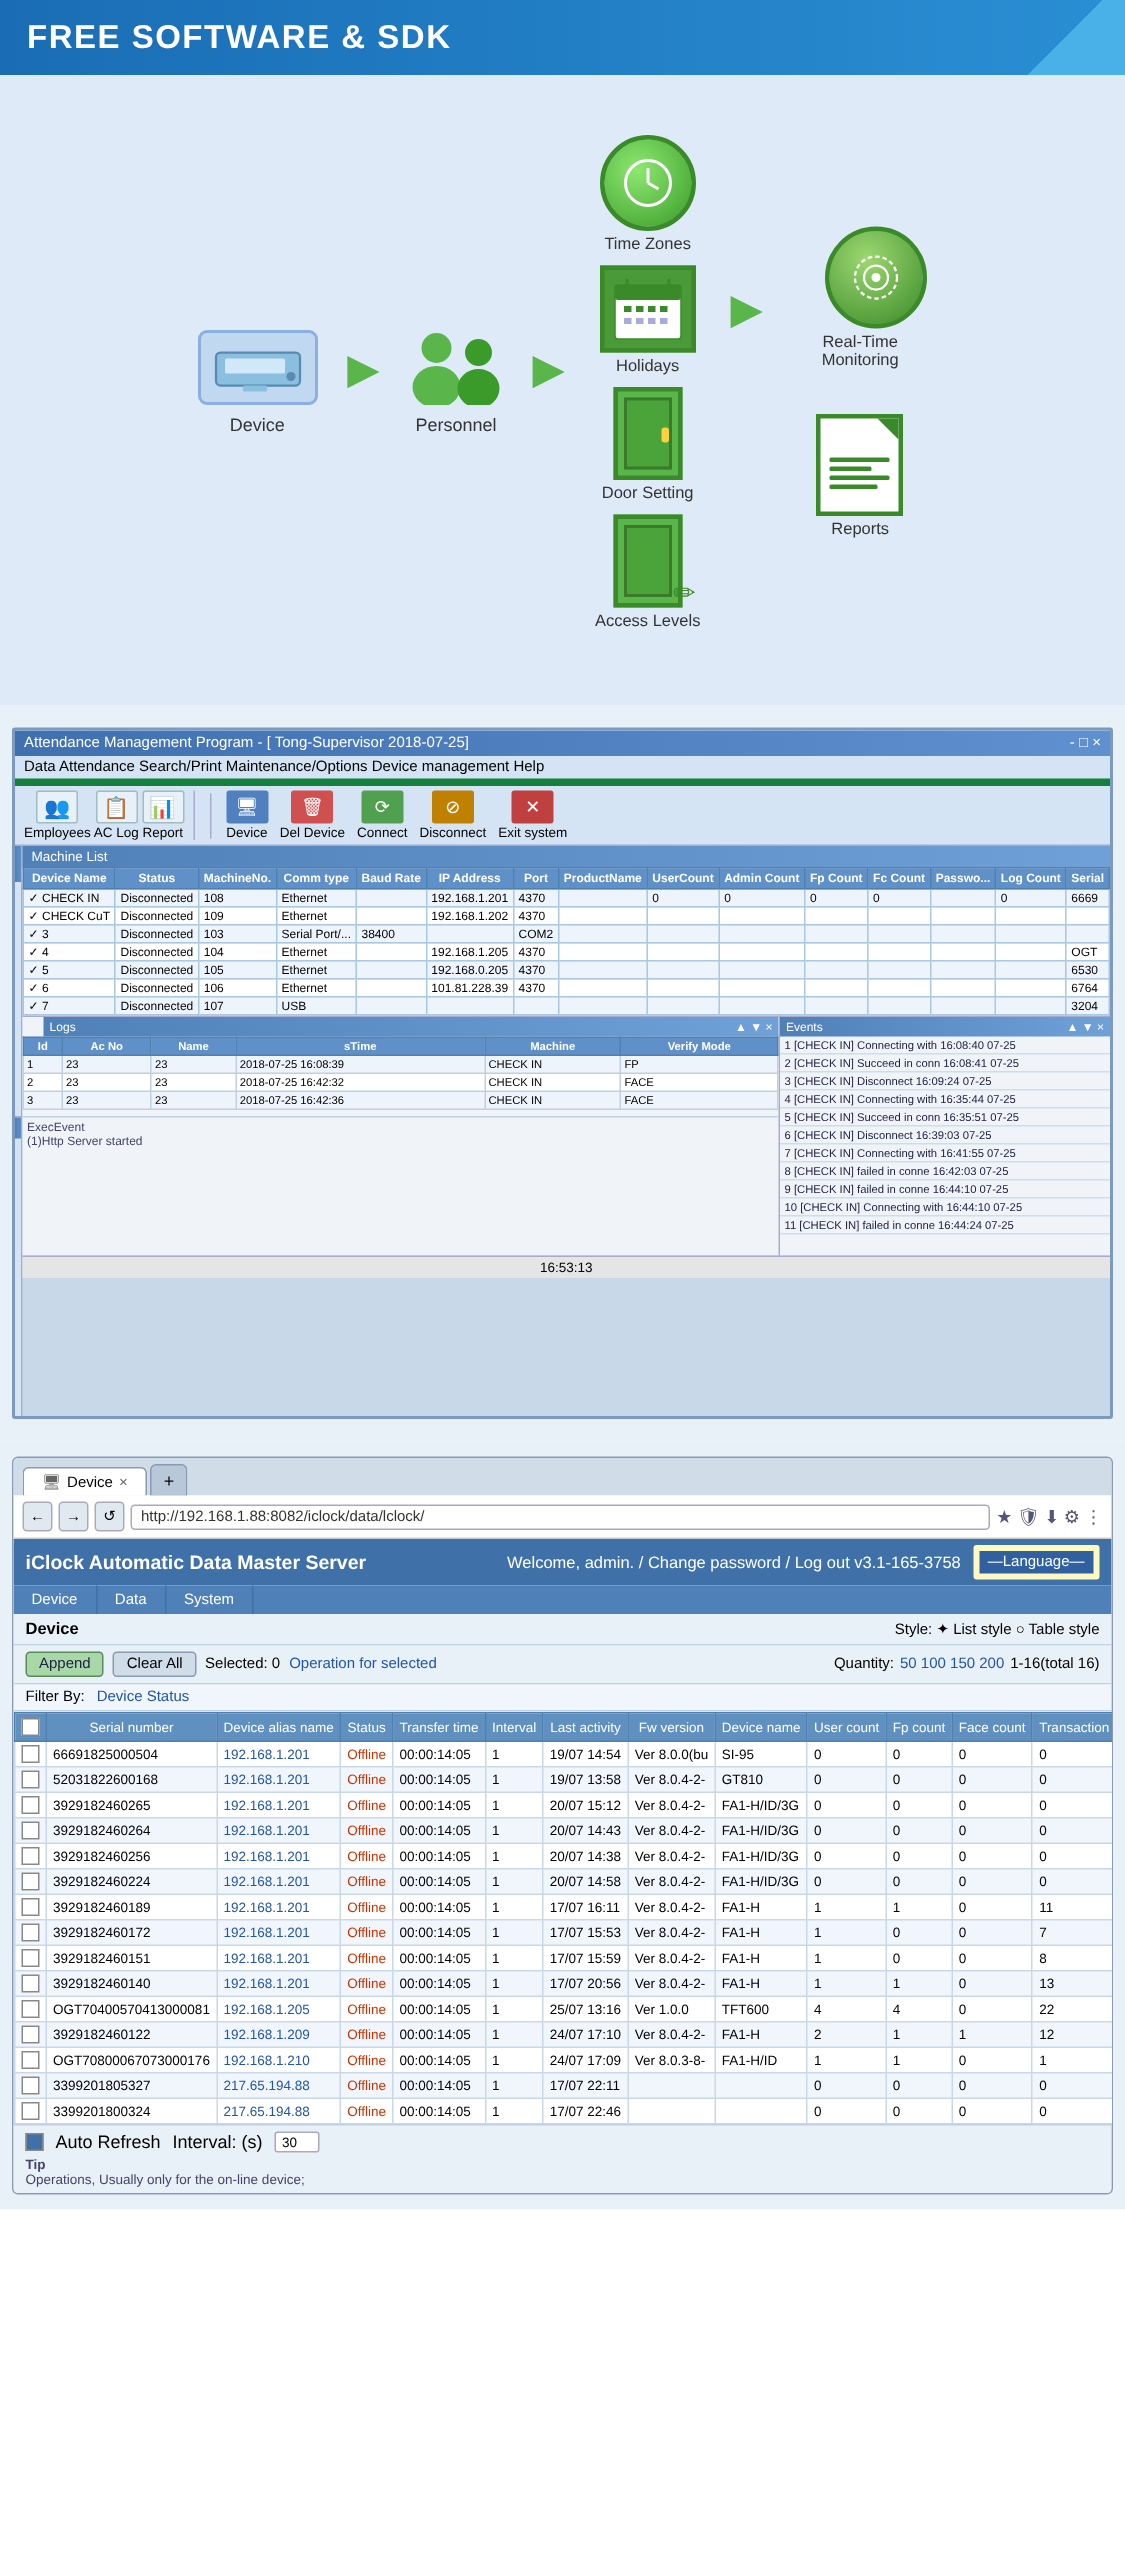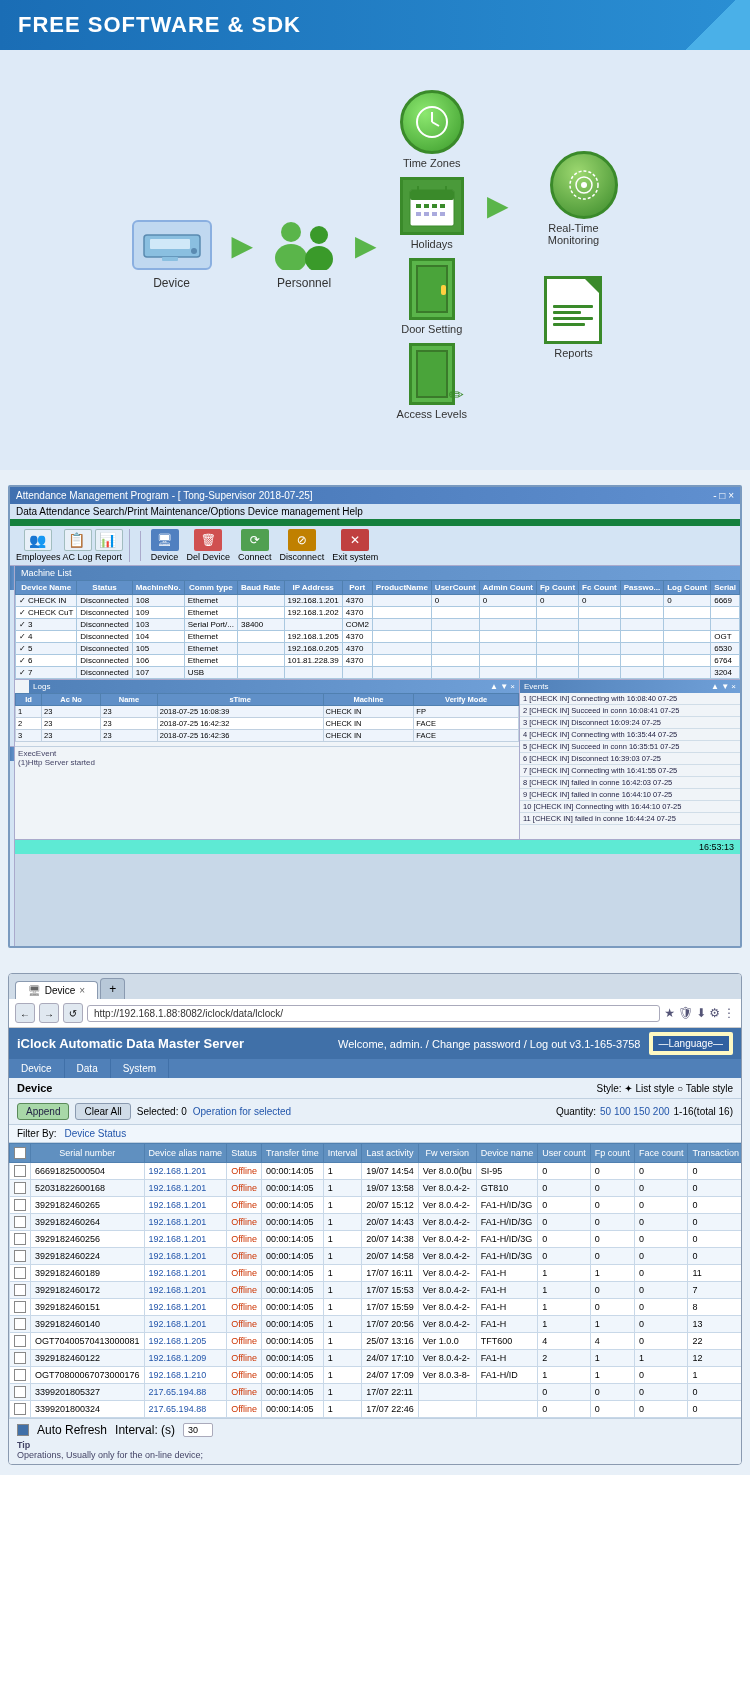--- a/index.html
+++ b/index.html
@@ -51,21 +51,21 @@
       font-size: 10px;
       padding: 3px 6px;
       display: flex;
       justify-content: space-between;
       align-items: center;
     }
     .att-menubar {
       background: #d4e4f4;
       font-size: 10px;
       padding: 2px 6px;
-      border-bottom: 7px solid #15803d;
+      border-bottom: 5px solid #15803d;
     }
     .att-toolbar {
       background: #d4e4f4;
       padding: 3px 6px;
       display: flex;
       gap: 8px;
       border-bottom: 1px solid #aac;
       align-items: center;
     }
     .att-main-area {
@@ -184,25 +184,25 @@
       font-size: 8px;
       display: flex;
       justify-content: space-between;
     }
     .att-event-row {
       padding: 1px 3px;
       border-bottom: 1px solid #d0dde8;
       color: #224;
     }
     .att-statusbar {
-      background: #5eead4;
+      background: #e5e5e5;
       font-size: 9px;
       padding: 2px 6px;
       border-top: 1px solid #aac;
-      text-align: right;
+      text-align: center;
     }
 
     
     .iclock-section {
       background: #e8f0f8;
       padding: 10px 8px;
     }
     .iclock-browser {
       border: 1px solid #8a9ab0;
       background: #fff;

